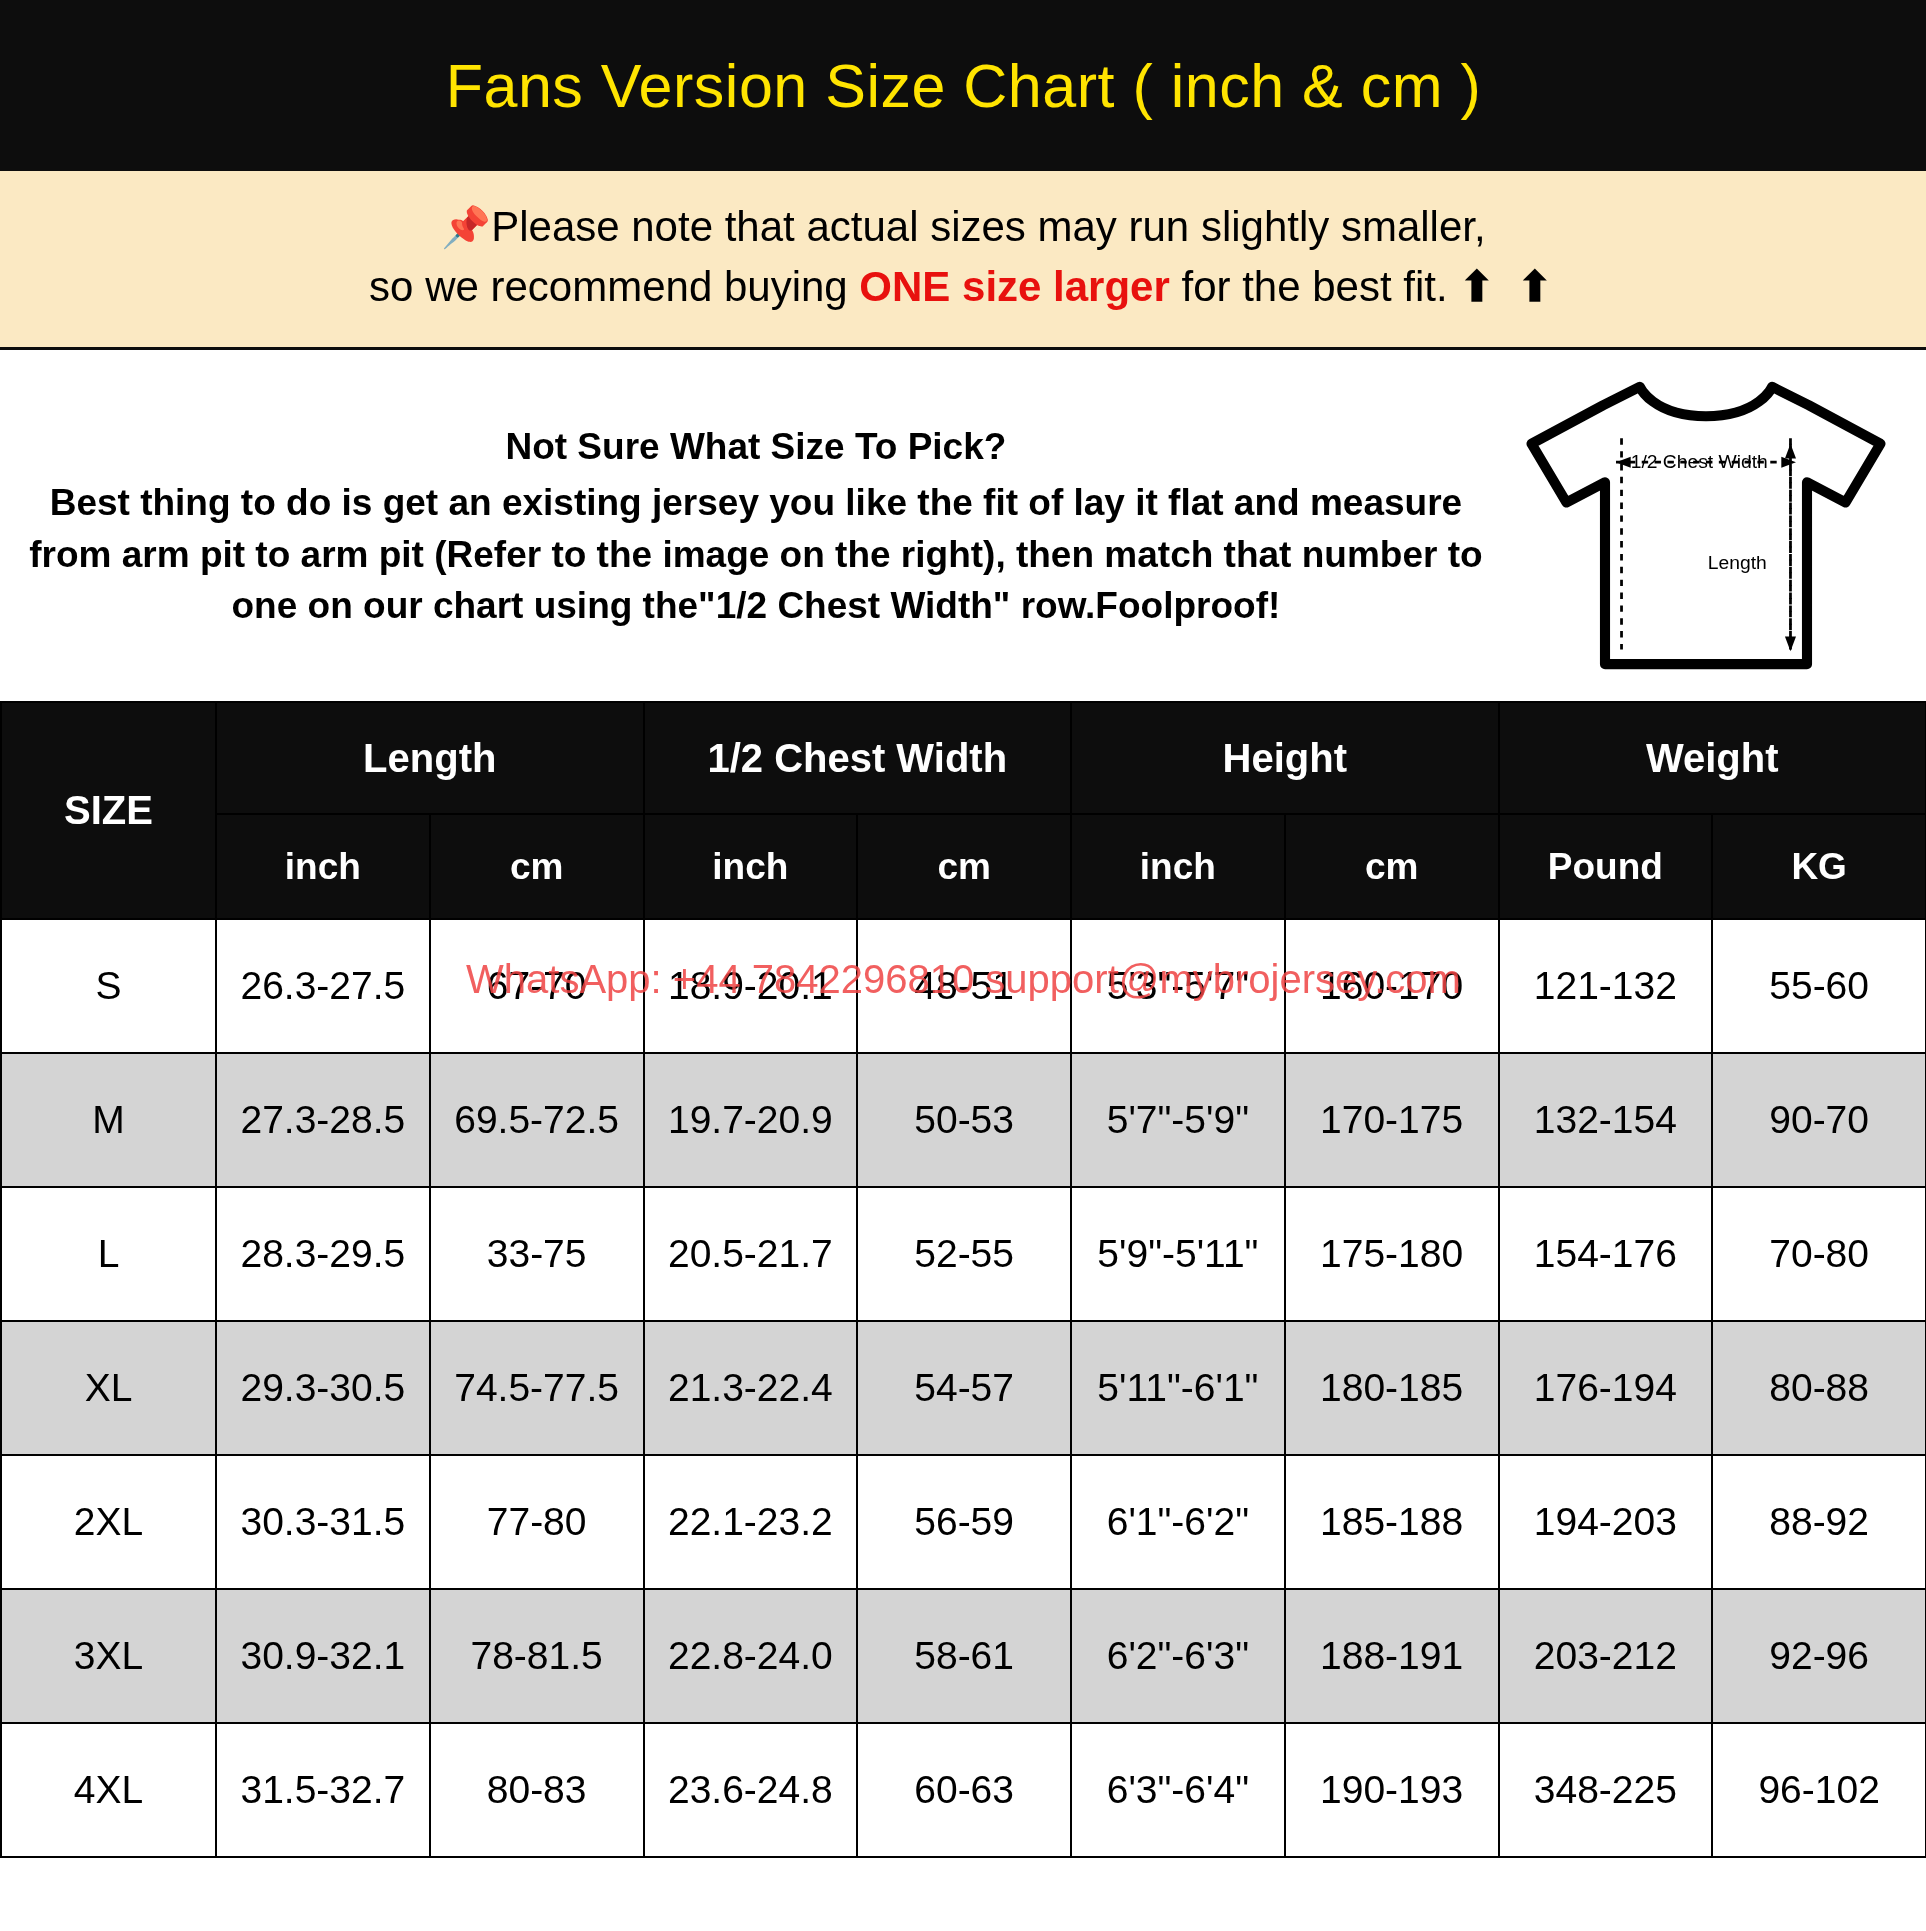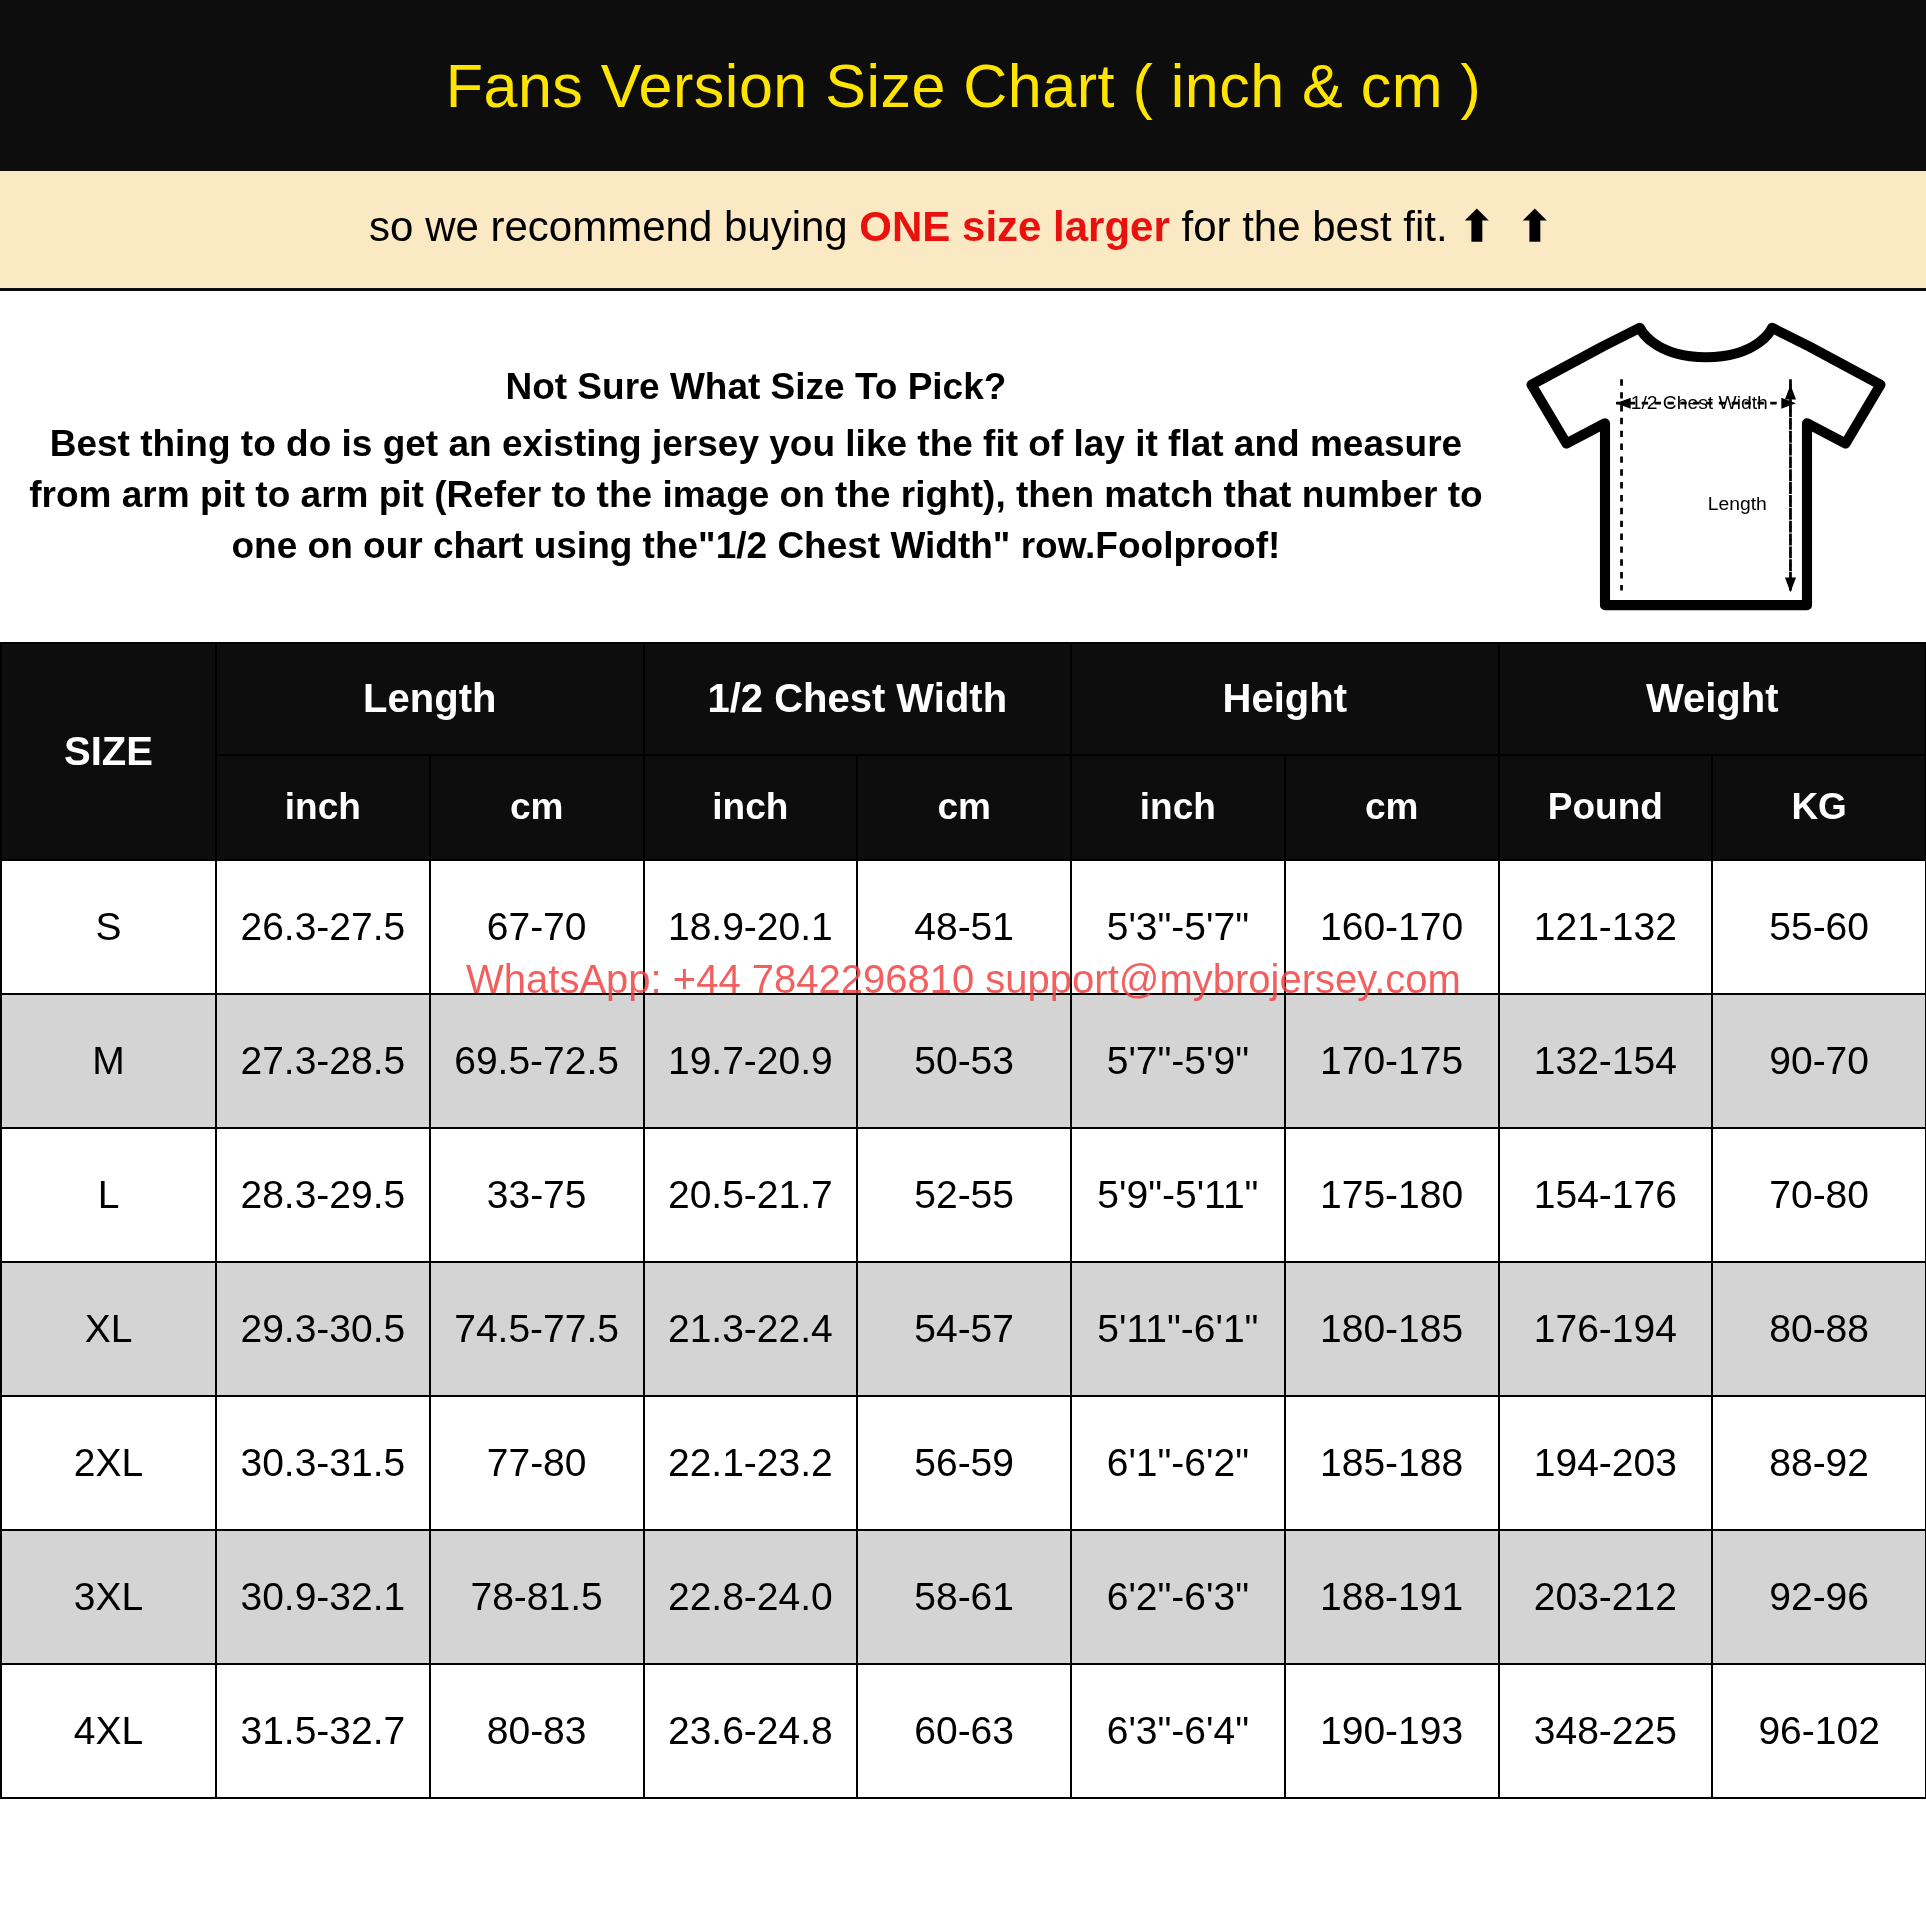--- a/index.html
+++ b/index.html
@@ -151,20 +151,23 @@
 </head>
 <body>
 
 <div class="sheet">
 
   <div class="title-bar">
     <div class="title">Fans Version Size Chart ( inch &amp; cm )</div>
   </div>
 
   <div class="note-band">
+    <div class="note-line">
+      <span class="pin">📌</span><span>Please note that actual sizes may run slightly smaller,</span>
+    </div>
     <div class="note-line">
       <span>so we recommend buying </span><span class="red">ONE size larger</span><span> for the best fit.</span>
       <span class="arrows">⬆ ⬆</span>
     </div>
   </div>
 
   <div class="info-section">
     <div class="info-text">
       <span class="head">Not Sure What Size To Pick?</span>
       <span>Best thing to do is get an existing jersey you like the fit of lay it flat and measure from arm pit to arm pit (Refer to the image on the right), then match that number to one on our chart using the"1/2 Chest Width" row.Foolproof!</span>

